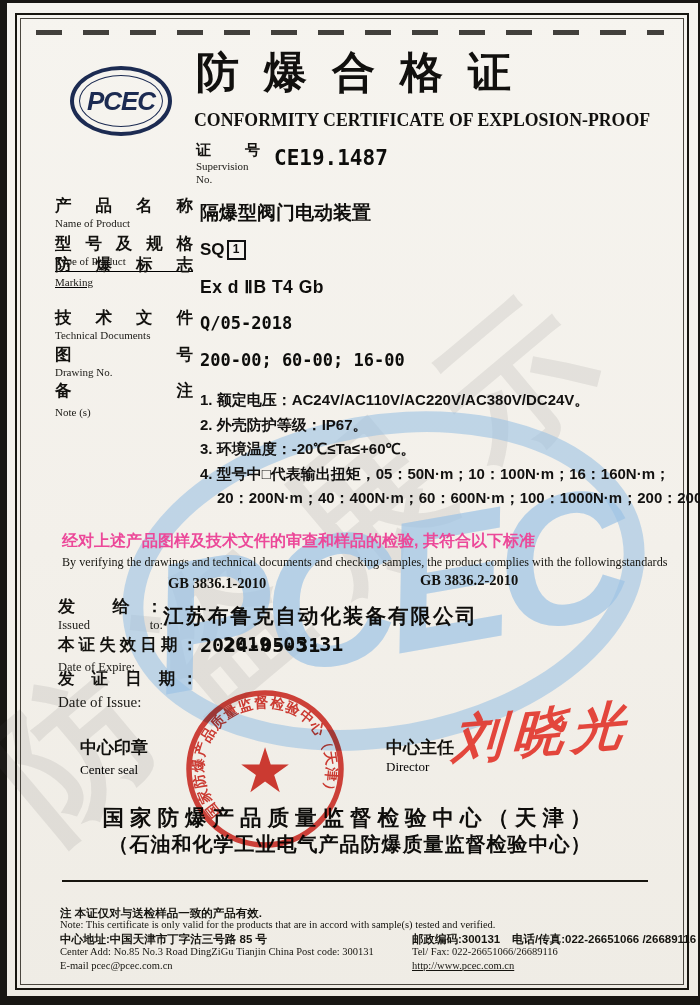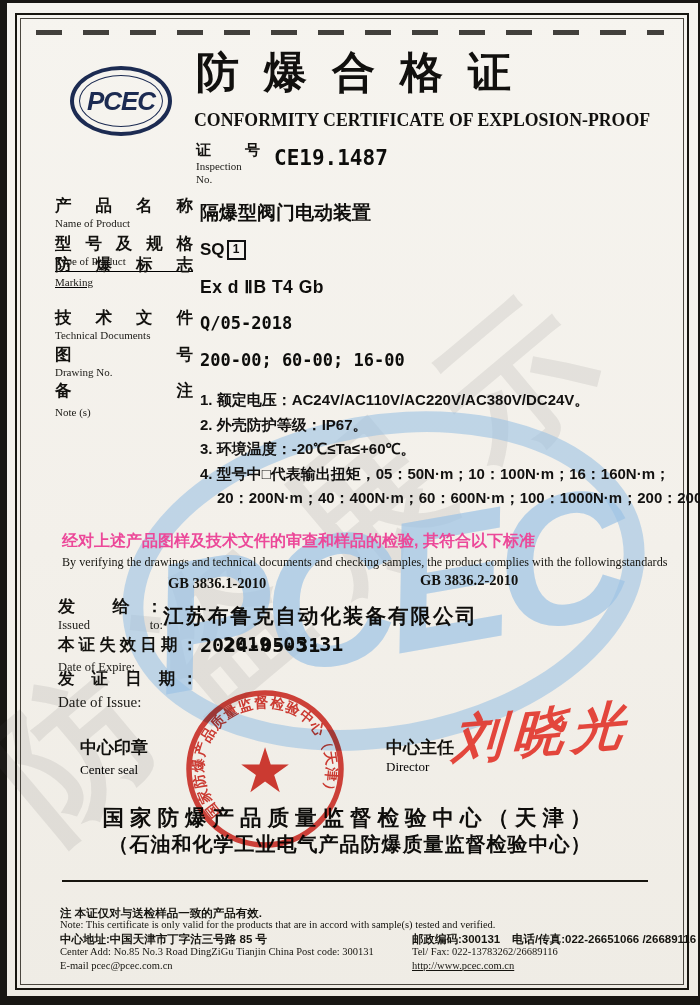--- a/index.html
+++ b/index.html
@@ -69,21 +69,21 @@
   <div class="logo">
     <div class="inner">
       <span>PCEC</span>
     </div>
   </div>
   <div class="title">防爆合格证</div>
   <div class="subtitle">CONFORMITY CERTIFICATE OF EXPLOSION-PROOF</div>
 
   <div class="pos" style="left:196px;top:142px;width:64px;">
     <div class="zh-label" style="font-size:15px;">证　号</div>
-    <div class="en-label">Inspection No.</div>
+    <div class="en-label">Supervision No.</div>
   </div>
   <div class="pos mono" style="left:274px;top:146px;font-size:21px;">CE19.1487</div>
 
   <div class="pos" style="left:55px;top:197px;width:138px;">
     <div class="zh-label">产 品 名 称</div>
     <div class="en-label">Name of Product</div>
   </div>
   <div class="pos val" style="left:200px;top:200px;font-size:19px;">隔爆型阀门电动装置</div>
 
   <div class="pos" style="left:55px;top:235px;width:138px;">
@@ -173,17 +173,17 @@
   <div class="org-rule"></div>
 
   <div class="pos ft-zh" style="left:60px;top:906px;">注 本证仅对与送检样品一致的产品有效.</div>
   <div class="pos ft-en" style="left:60px;top:919px;">Note: This certificate is only valid for the products that are in accord with sample(s) tested and verified.</div>
 
   <div class="pos ft-zh" style="left:60px;top:932px;">中心地址:中国天津市丁字沽三号路 85 号</div>
   <div class="pos ft-zh" style="left:412px;top:932px;">邮政编码:300131</div>
   <div class="pos ft-zh" style="left:512px;top:932px;">电话/传真:022-26651066 /26689116</div>
 
   <div class="pos ft-en" style="left:60px;top:946px;">Center Add: No.85 No.3 Road DingZiGu Tianjin China Post code: 300131</div>
-  <div class="pos ft-en" style="left:412px;top:946px;">Tel/ Fax: 022-13783262/26689116</div>
+  <div class="pos ft-en" style="left:412px;top:946px;">Tel/ Fax: 022-26651066/26689116</div>
 
   <div class="pos ft-en" style="left:60px;top:960px;">E-mail pcec@pcec.com.cn</div>
   <div class="pos ft-en" style="left:412px;top:960px;text-decoration:underline;">http://www.pcec.com.cn</div>
 </div>
 
 </body></html>

